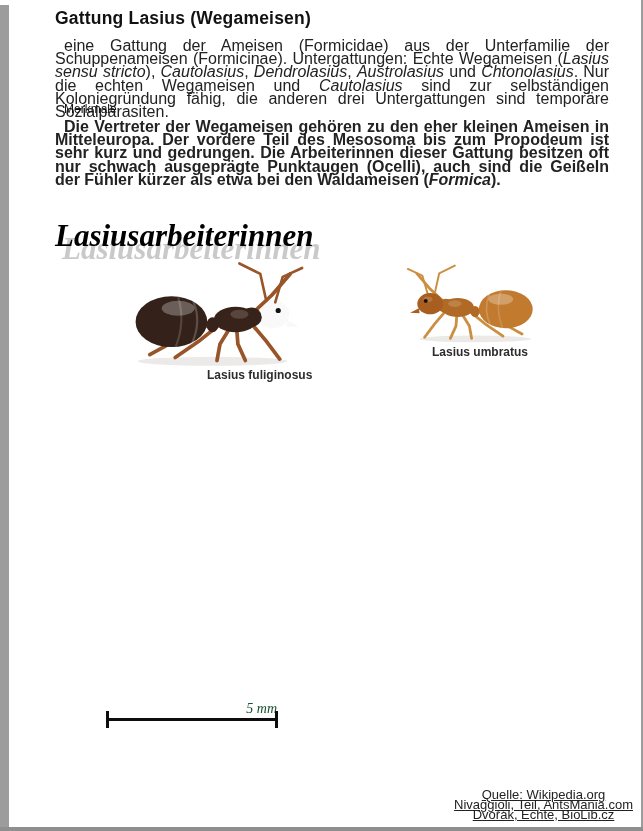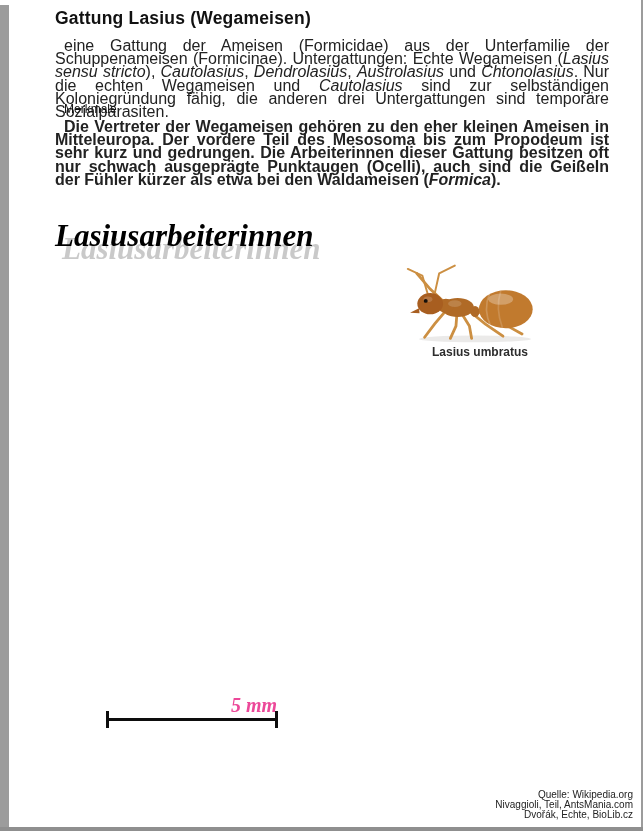--- a/index.html
+++ b/index.html
@@ -66,27 +66,27 @@
   
   .scalebar{position:absolute;left:106px;top:690px;width:172px;height:36px;}
   .sb-line{position:absolute;left:0;right:0;bottom:5px;height:3px;background:#0d0d0d;}
   .sb-line::before,.sb-line::after{
     content:"";position:absolute;top:-7px;width:3px;height:17px;background:#0d0d0d;
   }
   .sb-line::before{left:0;}
   .sb-line::after{right:0;}
   .sb-label{
     position:absolute;right:1px;bottom:9px;
-    font-family:"Liberation Serif",serif;font-style:italic;font-weight:bold;
-    font-size:20px;color:#ec4899;
+    font-family:"Liberation Serif",serif;font-style:italic;font-weight:normal;
+    font-size:14px;color:#14532d;
   }
 
   .credits{
-    position:absolute;right:22px;top:790px;text-align:right;
-    font-size:10px;line-height:10px;color:#222;
+    position:absolute;right:22px;top:790px;text-align:center;
+    font-size:13px;line-height:10px;color:#222;text-decoration:underline;
   }
 </style>
 </head>
 <body>
 
 <div class="page">
 
   <div class="edge-left"></div>
   <div class="edge-right"></div>
   <div class="edge-bottom"></div>
@@ -124,20 +124,26 @@
         <ellipse cx="78" cy="82" rx="14" ry="13" fill="var(--body,#553)"></ellipse>
         <ellipse cx="94" cy="78" rx="12" ry="6" fill="rgba(255,255,255,0.16)"></ellipse>
         <path d="M30,86 L14,94 L31,95 Z" fill="var(--head,var(--body,#553))"></path>
         <ellipse cx="50" cy="78" rx="23" ry="19" fill="var(--head,var(--body,#553))"></ellipse>
         <ellipse cx="46" cy="70" rx="8" ry="5" fill="rgba(255,255,255,0.16)"></ellipse>
         <circle cx="42" cy="73" r="3.5" fill="#15100b"></circle>
       </symbol>
     </defs>
   </svg>
 
+  <figure class="ant-fig fig-fuliginosus flip" style="--body: #38231a; --head: #30201707; --legs: #99552a; --gaster: #33211a;">
+    <svg class="ant-svg" viewBox="0 0 260 150" preserveAspectRatio="xMidYMid meet">
+        <use href="#ant-shape"></use>
+      </svg>
+    <figcaption class="ant-label">Lasius fuliginosus</figcaption>
+  </figure>
 
   <figure class="ant-fig fig-umbratus" style="--body: #b06a26; --head: #a85e20; --legs: #cc8f42; --gaster: #c17a2e;">
     <svg class="ant-svg" viewBox="0 0 260 150" preserveAspectRatio="xMidYMid meet">
         <use href="#ant-shape"></use>
       </svg>
     <figcaption class="ant-label">Lasius umbratus</figcaption>
   </figure>
 
 
 

